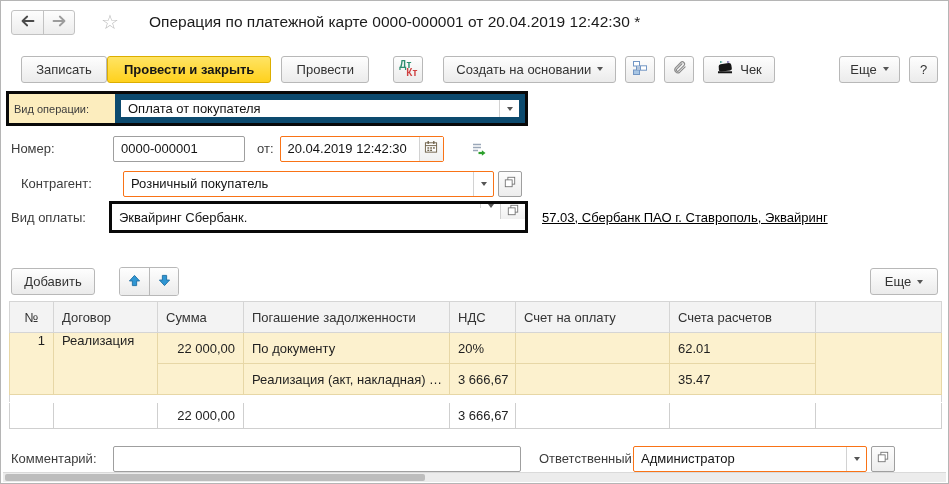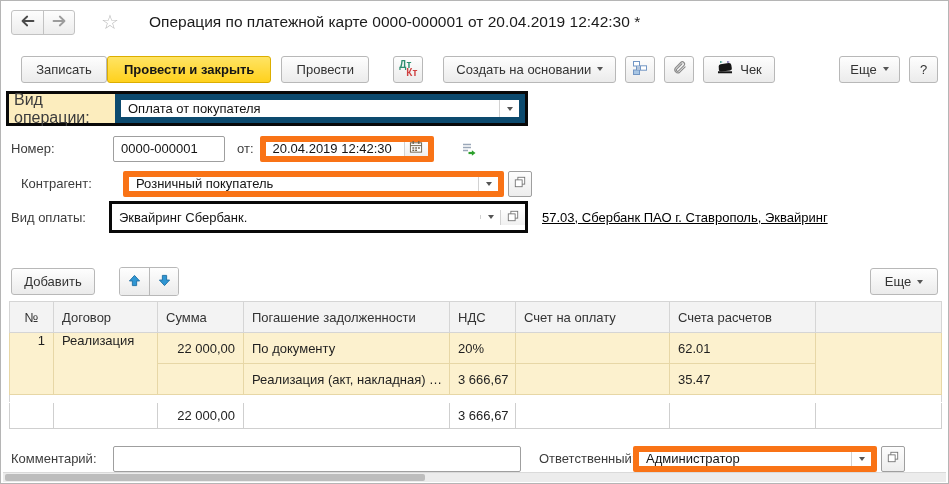--- a/index.html
+++ b/index.html
@@ -22,38 +22,38 @@
   .btn-yellow{background:linear-gradient(#ffe464,#ffd11d);border-color:#dcae00;font-weight:700;color:#151515;padding:0 16px;}
   .iconbtn{width:30px;padding:0;}
   .caret{width:0;height:0;border-left:3.5px solid transparent;border-right:3.5px solid transparent;border-top:4px solid #555;display:inline-block;}
   .dtkt-in{position:relative;width:18px;height:18px;display:block;font-size:10px;font-weight:700;line-height:8px;}
   .dtkt-in .dt{position:absolute;left:0;top:1px;color:#2f8f70;font-style:normal;}
   .dtkt-in .kt{position:absolute;right:0;bottom:1px;color:#cf4040;font-style:normal;}
 
   
   .formrow{position:absolute;left:10px;display:flex;align-items:center;height:27px;}
   .flabel{display:inline-block;color:#3c3c3c;font-size:13px;}
-  .group{display:inline-flex;align-items:stretch;height:26px;border:6px solid #f97316;border-radius:2px;background:#fff;box-sizing:border-box;}
+  .group{display:inline-flex;align-items:stretch;height:26px;border:1px solid #f97316;border-radius:2px;background:#fff;box-sizing:border-box;}
   .tfield{height:100%;border:none;outline:none;font:13px "Liberation Sans",sans-serif;padding:0 7px;color:#141414;background:transparent;box-sizing:border-box;}
   .seg{display:flex;align-items:center;justify-content:center;border-left:1px solid #d2d2d2;box-sizing:border-box;}
   .seg.arrow{width:20px;}
   .seg.icon{width:24px;background:linear-gradient(#fdfdfd,#f0f0f0);}
   .sq-btn{width:24px;height:26px;margin-left:4px;display:flex;align-items:center;justify-content:center;
           border:1px solid #9f9f9f;border-radius:2px;background:linear-gradient(#fdfdfd,#ededed);cursor:pointer;box-sizing:border-box;}
   .tinput{height:26px;border:1px solid #9f9f9f;border-radius:2px;font:13px "Liberation Sans",sans-serif;padding:0 7px;color:#141414;box-sizing:border-box;outline:none;}
 
   
   .opkind-box{position:absolute;top:90px;left:5px;width:522px;height:35px;border:3px solid #090909;
               background:#fcedbe;display:flex;align-items:stretch;box-sizing:border-box;}
-  .opkind-label{width:101px;display:flex;align-items:center;padding-left:5px;color:#3c3c3c;font-size:16px;}
+  .opkind-label{width:101px;display:flex;align-items:center;padding-left:5px;color:#3c3c3c;font-size:11px;}
   .opkind-field{flex:1;border:6px solid #0c4a6e;background:#fff;display:flex;align-items:stretch;box-sizing:border-box;justify-content:flex-end;}
   .opkind-field .tfield{flex:1;}
 
   .blackbox{display:inline-flex;align-items:stretch;border:3px solid #090909;height:32px;box-sizing:border-box;background:#fff;}
-  .blackbox .inner{display:flex;align-items:center;height:26px;}
+  .blackbox .inner{display:flex;align-items:flex-start;height:26px;}
   .blackbox .sq-in{width:24px;display:flex;align-items:center;justify-content:center;border-left:1px solid #d2d2d2;background:linear-gradient(#fdfdfd,#f0f0f0);}
 
   .link{color:#000000;text-decoration:underline;font-size:13px;cursor:pointer;white-space:nowrap;}
 
   
   .items{position:absolute;top:300px;left:8px;}
   table.grid{border-collapse:collapse;table-layout:fixed;width:933px;font-size:13px;}
   table.grid th{height:30px;background:#f3f3f3;border:1px solid #d5d5d5;font-weight:400;color:#333;
                 text-align:left;padding:0 8px;overflow:hidden;white-space:nowrap;}
   table.grid th.center{text-align:center;}
@@ -139,21 +139,21 @@
     <div class="opkind-field">
       <input class="tfield" value="Оплата от покупателя" style="">
       <span class="seg arrow">
           <span class="caret"></span>
         </span>
     </div>
   </div>
 
   <div class="formrow" style="top:134px;">
     <span class="flabel" style="width:102px;">Номер:</span>
-    <input class="tinput" style="width: 112px;" value="0000-000001">
+    <input class="tinput" style="width: 132px;" value="0000-000001">
     <span class="flabel" style="margin-left:12px;">от:</span>
     <div class="group" style="margin-left:6px;">
       <input class="tfield" style="width: 138px;" value="20.04.2019 12:42:30">
       <span class="seg icon">
         <span><svg width="14" height="14" viewBox="0 0 15 15">
               <rect x="1.5" y="3" width="12" height="10" fill="#fdfdfd" stroke="#6e6048"></rect>
               <path d="M1.5 6 h12" stroke="#6e6048"></path>
               <path d="M4.5 1.2 v3 M10.5 1.2 v3" stroke="#6e6048" stroke-width="1.4"></path>
               <g fill="#6e6048">
                 <rect x="3.6" y="7.8" width="2" height="1.5"></rect>

